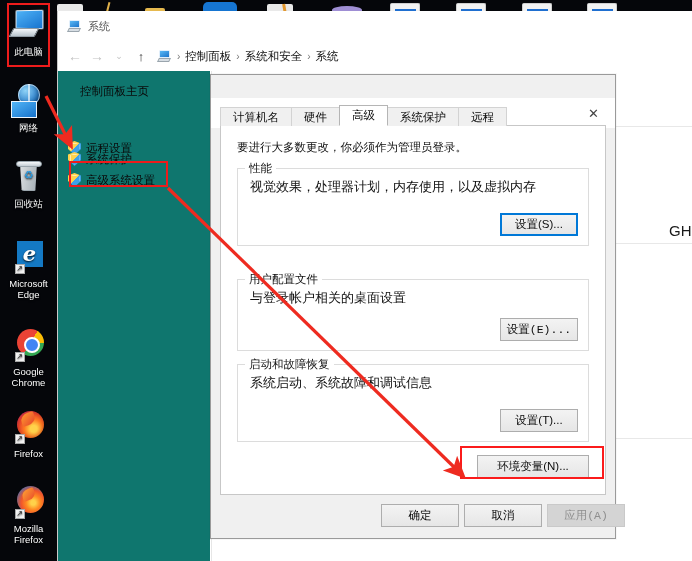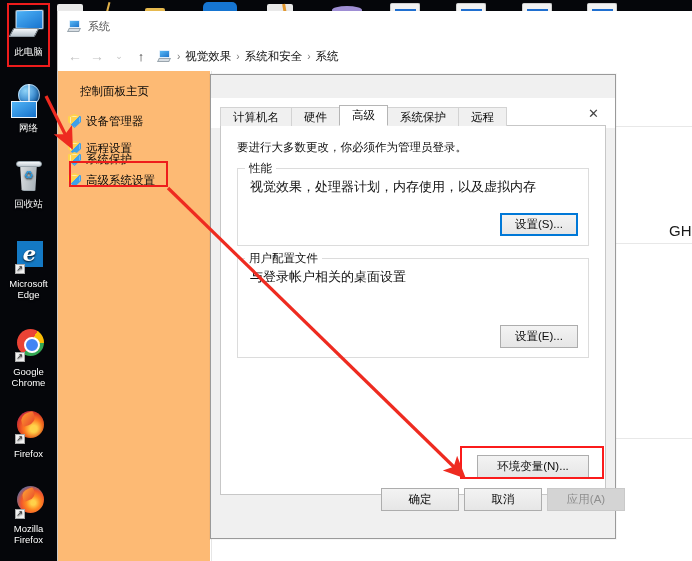--- a/index.html
+++ b/index.html
@@ -211,21 +211,21 @@
     display: flex; align-items: center; gap: 5px;
     font-size: 11.5px; color: #1a1a1a;
   }
   #breadcrumb .sep { color: #777; font-size: 10px; }
   #breadcrumb .crumb { color: #101010; }
 
   #cp-body { position: absolute; left: 0; top: 60px; width: 100%; bottom: 0; background: #fff; }
 
   #cp-sidebar {
     position: absolute; left: 0; top: 0; width: 152px; bottom: 0;
-    background: #fdba74;
+    background: #0f766e;
   }
   #cp-sidebar .home-link {
     position: absolute; left: 22px; top: 13px;
     font-size: 11.5px; color: #0a0a0a;
   }
   .side-link {
     position: absolute; left: 10px; width: 140px; height: 18px;
     display: flex; align-items: center; gap: 5px;
     font-size: 11.5px; color: #0a0a0a;
   }
@@ -329,21 +329,21 @@
   .winbtn.disabled { color: #8e8e8e; background: #d4d4d4; border-color: #c9c9c9; }
 
   #btn-env {
     position: absolute; right: 16px; bottom: 16px; width: 112px; height: 23px;
   }
   #box-env {
     position: absolute; border: 2px solid #fb1b1b; pointer-events: none;
   }
 
   #dlg-footer {
-    position: absolute; left: 0; right: 0; bottom: 16px; height: 43px;
+    position: absolute; left: 0; right: 0; bottom: 0; height: 43px; font-family: Liberation Mono, monospace;
   }
   #dlg-footer .winbtn { top: 9px; width: 74px; }
 
   
   #arrow-svg {
     position: absolute; left: 0; top: 0; width: 692px; height: 561px;
     pointer-events: none;
   }
 </style>
 </head>
@@ -443,37 +443,33 @@
     <span class="nav-btn">→</span>
     <span class="nav-btn chev">⌄</span>
     <span class="nav-btn up">↑</span>
 
     <div id="breadcrumb">
       <span class="cp-title-icon">
           <span class="m"></span>
           <span class="b"></span>
         </span>
       <span class="sep">›</span>
-      <span class="crumb">视觉效果</span>
+      <span class="crumb">控制面板</span>
       <span class="sep">›</span>
       <span class="crumb">系统和安全</span>
       <span class="sep">›</span>
       <span class="crumb">系统</span>
     </div>
   </div>
 
   <div id="cp-body">
 
     <div id="cp-sidebar">
       <span class="home-link">控制面板主页</span>
 
-      <div class="side-link" style="top:41px;">
-        <span class="shield"></span>
-        <span>设备管理器</span>
-      </div>
       <div class="side-link" style="top:68px;">
         <span class="shield"></span>
         <span>远程设置</span>
       </div>
       <div class="side-link" style="top:79px;">
         <span class="shield"></span>
         <span>系统保护</span>
       </div>
       <div class="side-link" style="top:100px;">
         <span class="shield"></span>
@@ -511,26 +507,31 @@
   <div id="tabpanel">
 
     <span id="panel-note">要进行大多数更改，你必须作为管理员登录。</span>
 
     <div class="groupbox" style="top:42px; height:78px;">
       <span class="legend">性能</span>
       <span class="desc">视觉效果，处理器计划，内存使用，以及虚拟内存</span>
       <div class="winbtn focus" style="right:10px; bottom:9px; width:78px;">设置(S)...</div>
     </div>
 
-    <div class="groupbox" style="top:132px; height:100px;">
+    <div class="groupbox" style="top:153px; height:72px;font-family:Liberation Mono, monospace;">
       <span class="legend">用户配置文件</span>
       <span class="desc">与登录帐户相关的桌面设置</span>
       <div class="winbtn" style="right:10px; bottom:9px; width:78px;">设置(E)...</div>
     </div>
 
+    <div class="groupbox" style="top:238px; height:78px;">
+      <span class="legend">启动和故障恢复</span>
+      <span class="desc">系统启动、系统故障和调试信息</span>
+      <div class="winbtn" style="right:10px; bottom:9px; width:78px;">设置(T)...</div>
+    </div>
 
     <div class="winbtn" id="btn-env">环境变量(N)...</div>
   </div>
 
   <div id="dlg-footer">
     <div class="winbtn" style="left:170px;">确定</div>
     <div class="winbtn disabled" style="left:336px;">应用(A)</div>
     <div class="winbtn" style="left:253px;">取消</div>
   </div>
 

